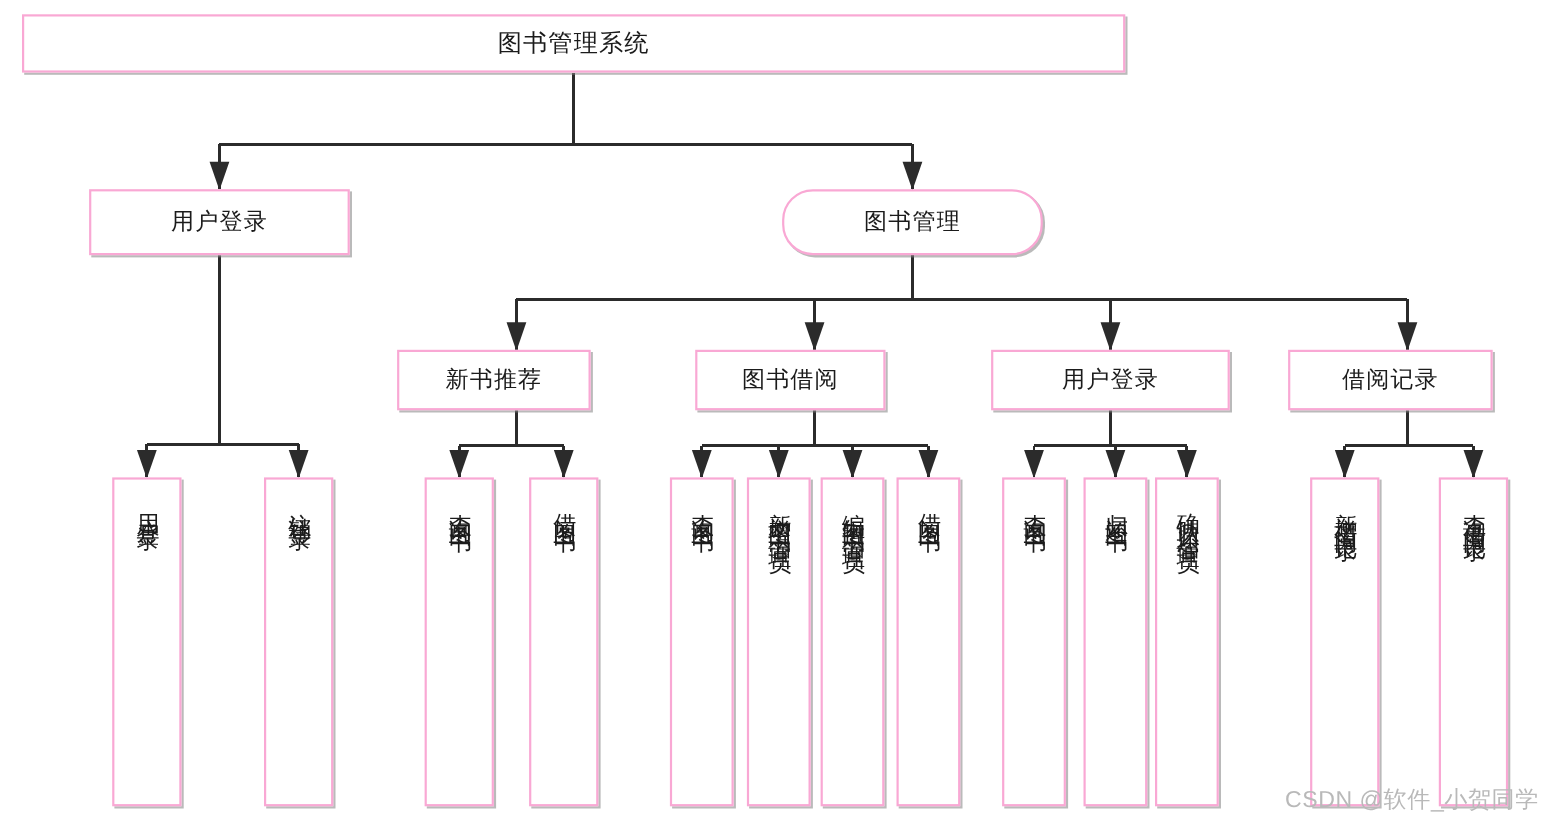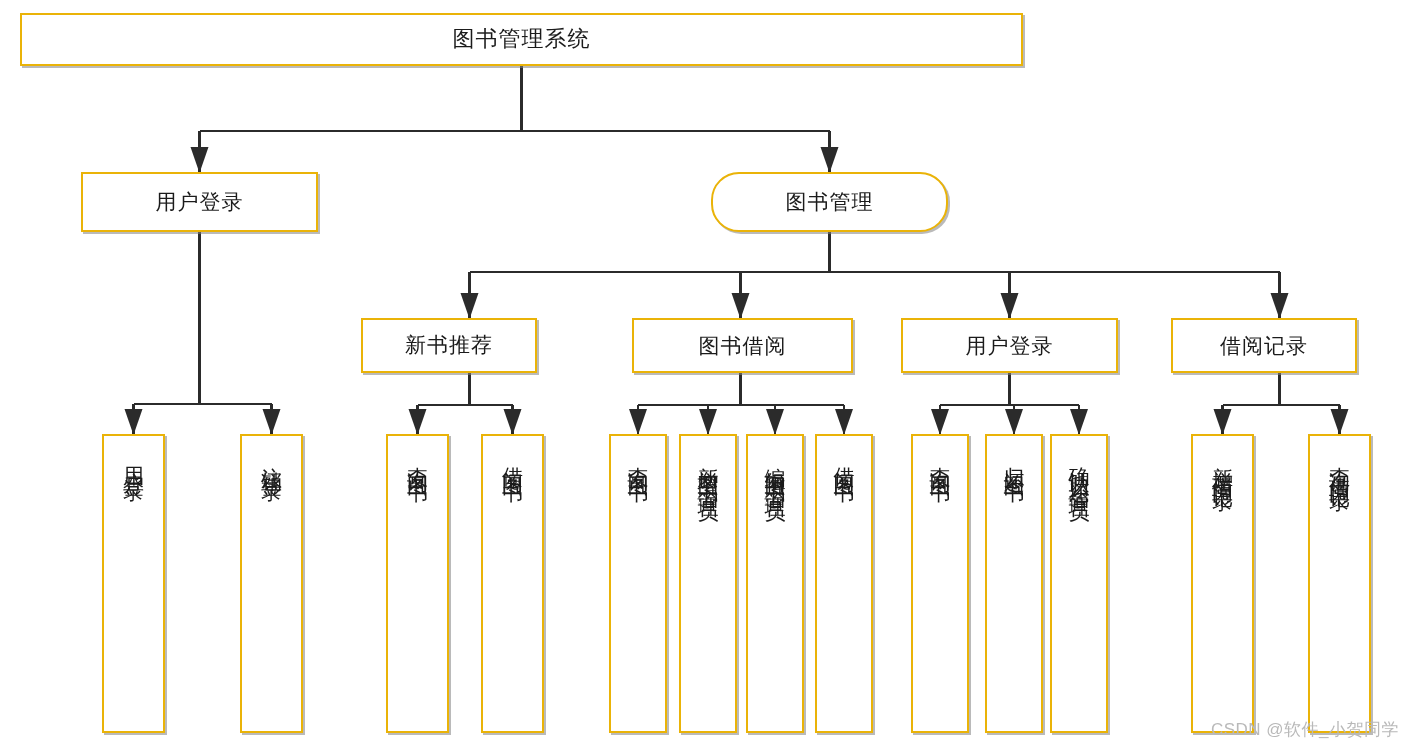--- a/index.html
+++ b/index.html
@@ -23,21 +23,21 @@
     left: 0;
     top: 0;
     width: 1405px;
     height: 747px;
     pointer-events: none;
   }
   .node {
     position: absolute;
     box-sizing: border-box;
     background: #ffffff;
-    border: 2px solid #eab308;
+    border: 2px solid #f9a8d4;
     box-shadow: 2px 2px 0 rgba(130,130,130,0.55);
     display: flex;
     align-items: center;
     justify-content: center;
     color: #1b1b1b;
   }
   .node.horizontal {
     font-size: 21px;
     line-height: 1.2;
     letter-spacing: 1px;
@@ -57,21 +57,21 @@
     font-size: 21px;
     letter-spacing: 5px;
     line-height: 1.05;
     color: #1b1b1b;
     white-space: nowrap;
   }
   #watermark {
     position: absolute;
     right: 6px;
     bottom: 6px;
-    font-size: 17px;
+    font-size: 21px;
     color: #b9b9b9;
     letter-spacing: 0.5px;
     white-space: nowrap;
     user-select: none;
   }
 </style>
 </head>
 <body>
 
 <div id="diagram-root">
@@ -140,21 +140,21 @@
     </div>
 
   <div class="node horizontal" style="left: 711px; top: 172px; width: 237px; height: 60px; border-radius: 28px;">
       <span>图书管理</span>
     </div>
 
   <div class="node horizontal" style="left: 361px; top: 318px; width: 176px; height: 55px; font-family: Liberation Serif, serif;">
       <span>新书推荐</span>
     </div>
 
-  <div class="node horizontal" style="left: 632px; top: 318px; width: 221px; height: 55px;">
+  <div class="node horizontal" style="left: 632px; top: 318px; width: 173px; height: 55px;">
       <span>图书借阅</span>
     </div>
 
   <div class="node horizontal" style="left: 901px; top: 318px; width: 217px; height: 55px;">
       <span>用户登录</span>
     </div>
 
   <div class="node horizontal" style="left: 1171px; top: 318px; width: 186px; height: 55px;">
       <span>借阅记录</span>
     </div>

